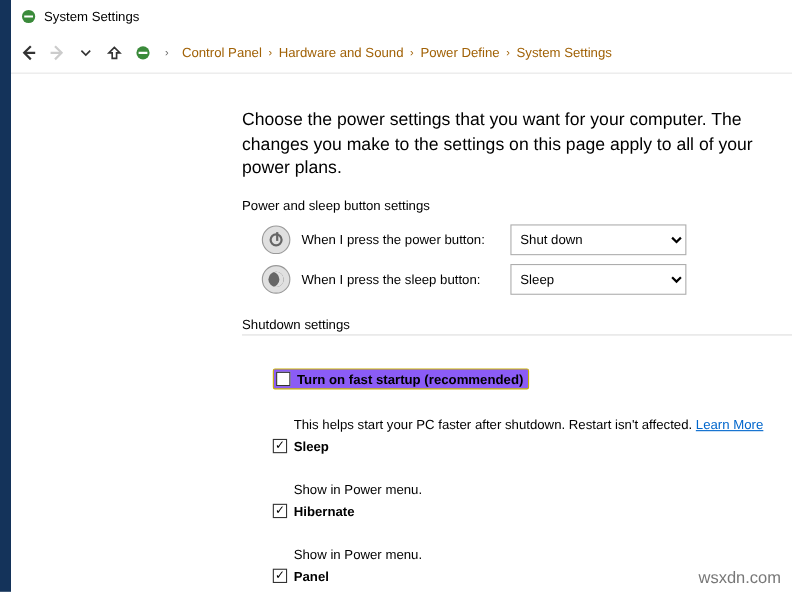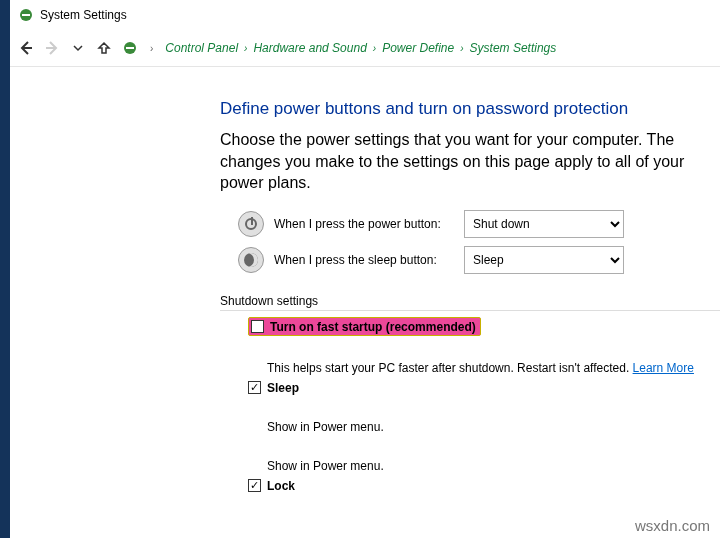--- a/index.html
+++ b/index.html
@@ -26,21 +26,21 @@
       height: 36px;
       display: flex;
       align-items: center;
       padding: 0 8px;
       gap: 10px;
     }
     .nav-ico { width:16px; height:16px; display:flex; align-items:center; justify-content:center; color:#555; }
     .nav-ico.disabled { color:#bbb; }
     .bc-sep { color:#666; margin: 0 2px; font-size:10px; }
     .breadcrumbs { display:flex; align-items:center; gap:4px; font-size:12px; }
-    .breadcrumbs span { color:#15803d;font-style:italic; }
+    .breadcrumbs span { color:#a16207; }
     .sep-line { height:1px; background:#e5e5e5; margin-bottom:18px; }
     .content { padding: 14px 0 0 210px; }
     h1 { color:#003399; font-weight:400; font-size:17px; margin-bottom:10px; }
     .desc { font-size:16px; color:#000; margin-bottom:16px; line-height:1.35; }
     .section-label { font-size:12px; margin-bottom:10px; }
     .pb-row { display:flex; align-items:center; gap:10px; margin:8px 0 8px 18px; }
     .pb-row .round-ico {
       width:26px; height:26px; border-radius:50%;
       background:#e0e0e0; border:1px solid #999;
       display:flex; align-items:center; justify-content:center;
@@ -56,25 +56,26 @@
     .opt .line1 { display:flex; align-items:center; gap:6px; }
     .chk {
       width:13px; height:13px; border:1px solid #333; background:#fff;
       display:inline-flex; align-items:center; justify-content:center;
       font-size:11px; line-height:1; color:#000;
     }
     .chk.checked::after { content:"✓"; font-size:11px; }
     .bold { font-weight:bold; }
     .sub { font-size:12px; margin-left:19px;margin-top:25px; }
     .highlight {
-      background: #ec4899;
+      background: #8b5cf6;
       padding: 2px 4px 1px 2px;
       display:inline-flex; align-items:flex-start; gap:6px;
       border:1px solid #c8b100;
       border-radius:2px;
+      margin-top:24px;
     }
     .learn { color:#0066cc; text-decoration:underline; }
     .footer {
       position:absolute; bottom:4px; right:10px;
       font-size:15px; color:#777;
     }
     .power-sym { width:12px; height:12px; border:2px solid #666; border-radius:50%; position:relative; }
     .power-sym::after { content:""; position:absolute; top:-3px; left:4px; width:2px; height:8px; background:#666; }
     .moon-sym {
       width:14px; height:14px; border-radius:50%;
@@ -136,23 +137,23 @@
     <span class="bc-sep">›</span>
     <span>Power Define</span>
     <span class="bc-sep">›</span>
     <span>System Settings</span>
   </div>
 </div>
 
 <div class="sep-line"></div>
 
 <div class="content">
-  <h1>Define power buttons and turn on password protection</h1>
   <p class="desc">Choose the power settings that you want for your computer. The changes you make to the settings on this page apply to all of your power plans.</p>
 
+  <div class="section-label">Power and sleep button settings</div>
 
   <div class="pb-row">
     <div class="round-ico">
         <div class="power-sym"></div>
       </div>
     <div class="lbl">When I press the power button:</div>
     <select class="combo">
       <option>Shut down</option>
     </select>
   </div>
@@ -182,24 +183,28 @@
 
   <div class="opt">
     <div class="line1">
       <span class="chk checked"></span>
       <span class="bold">Sleep</span>
     </div>
     <div class="sub">Show in Power menu.</div>
   </div>
 
   <div class="opt">
-    <div class="sub">Show in Power menu.</div>
-  </div>
-
-  <div class="opt">
     <div class="line1">
       <span class="chk checked"></span>
-      <span class="bold">Lock</span>
+      <span class="bold">Hibernate</span>
+    </div>
+    <div class="sub">Show in Power menu.</div>
+  </div>
+
+  <div class="opt">
+    <div class="line1">
+      <span class="chk checked"></span>
+      <span class="bold">Panel</span>
     </div>
   </div>
 </div>
 
 <div class="footer">wsxdn.com</div>
 
 </body></html>

